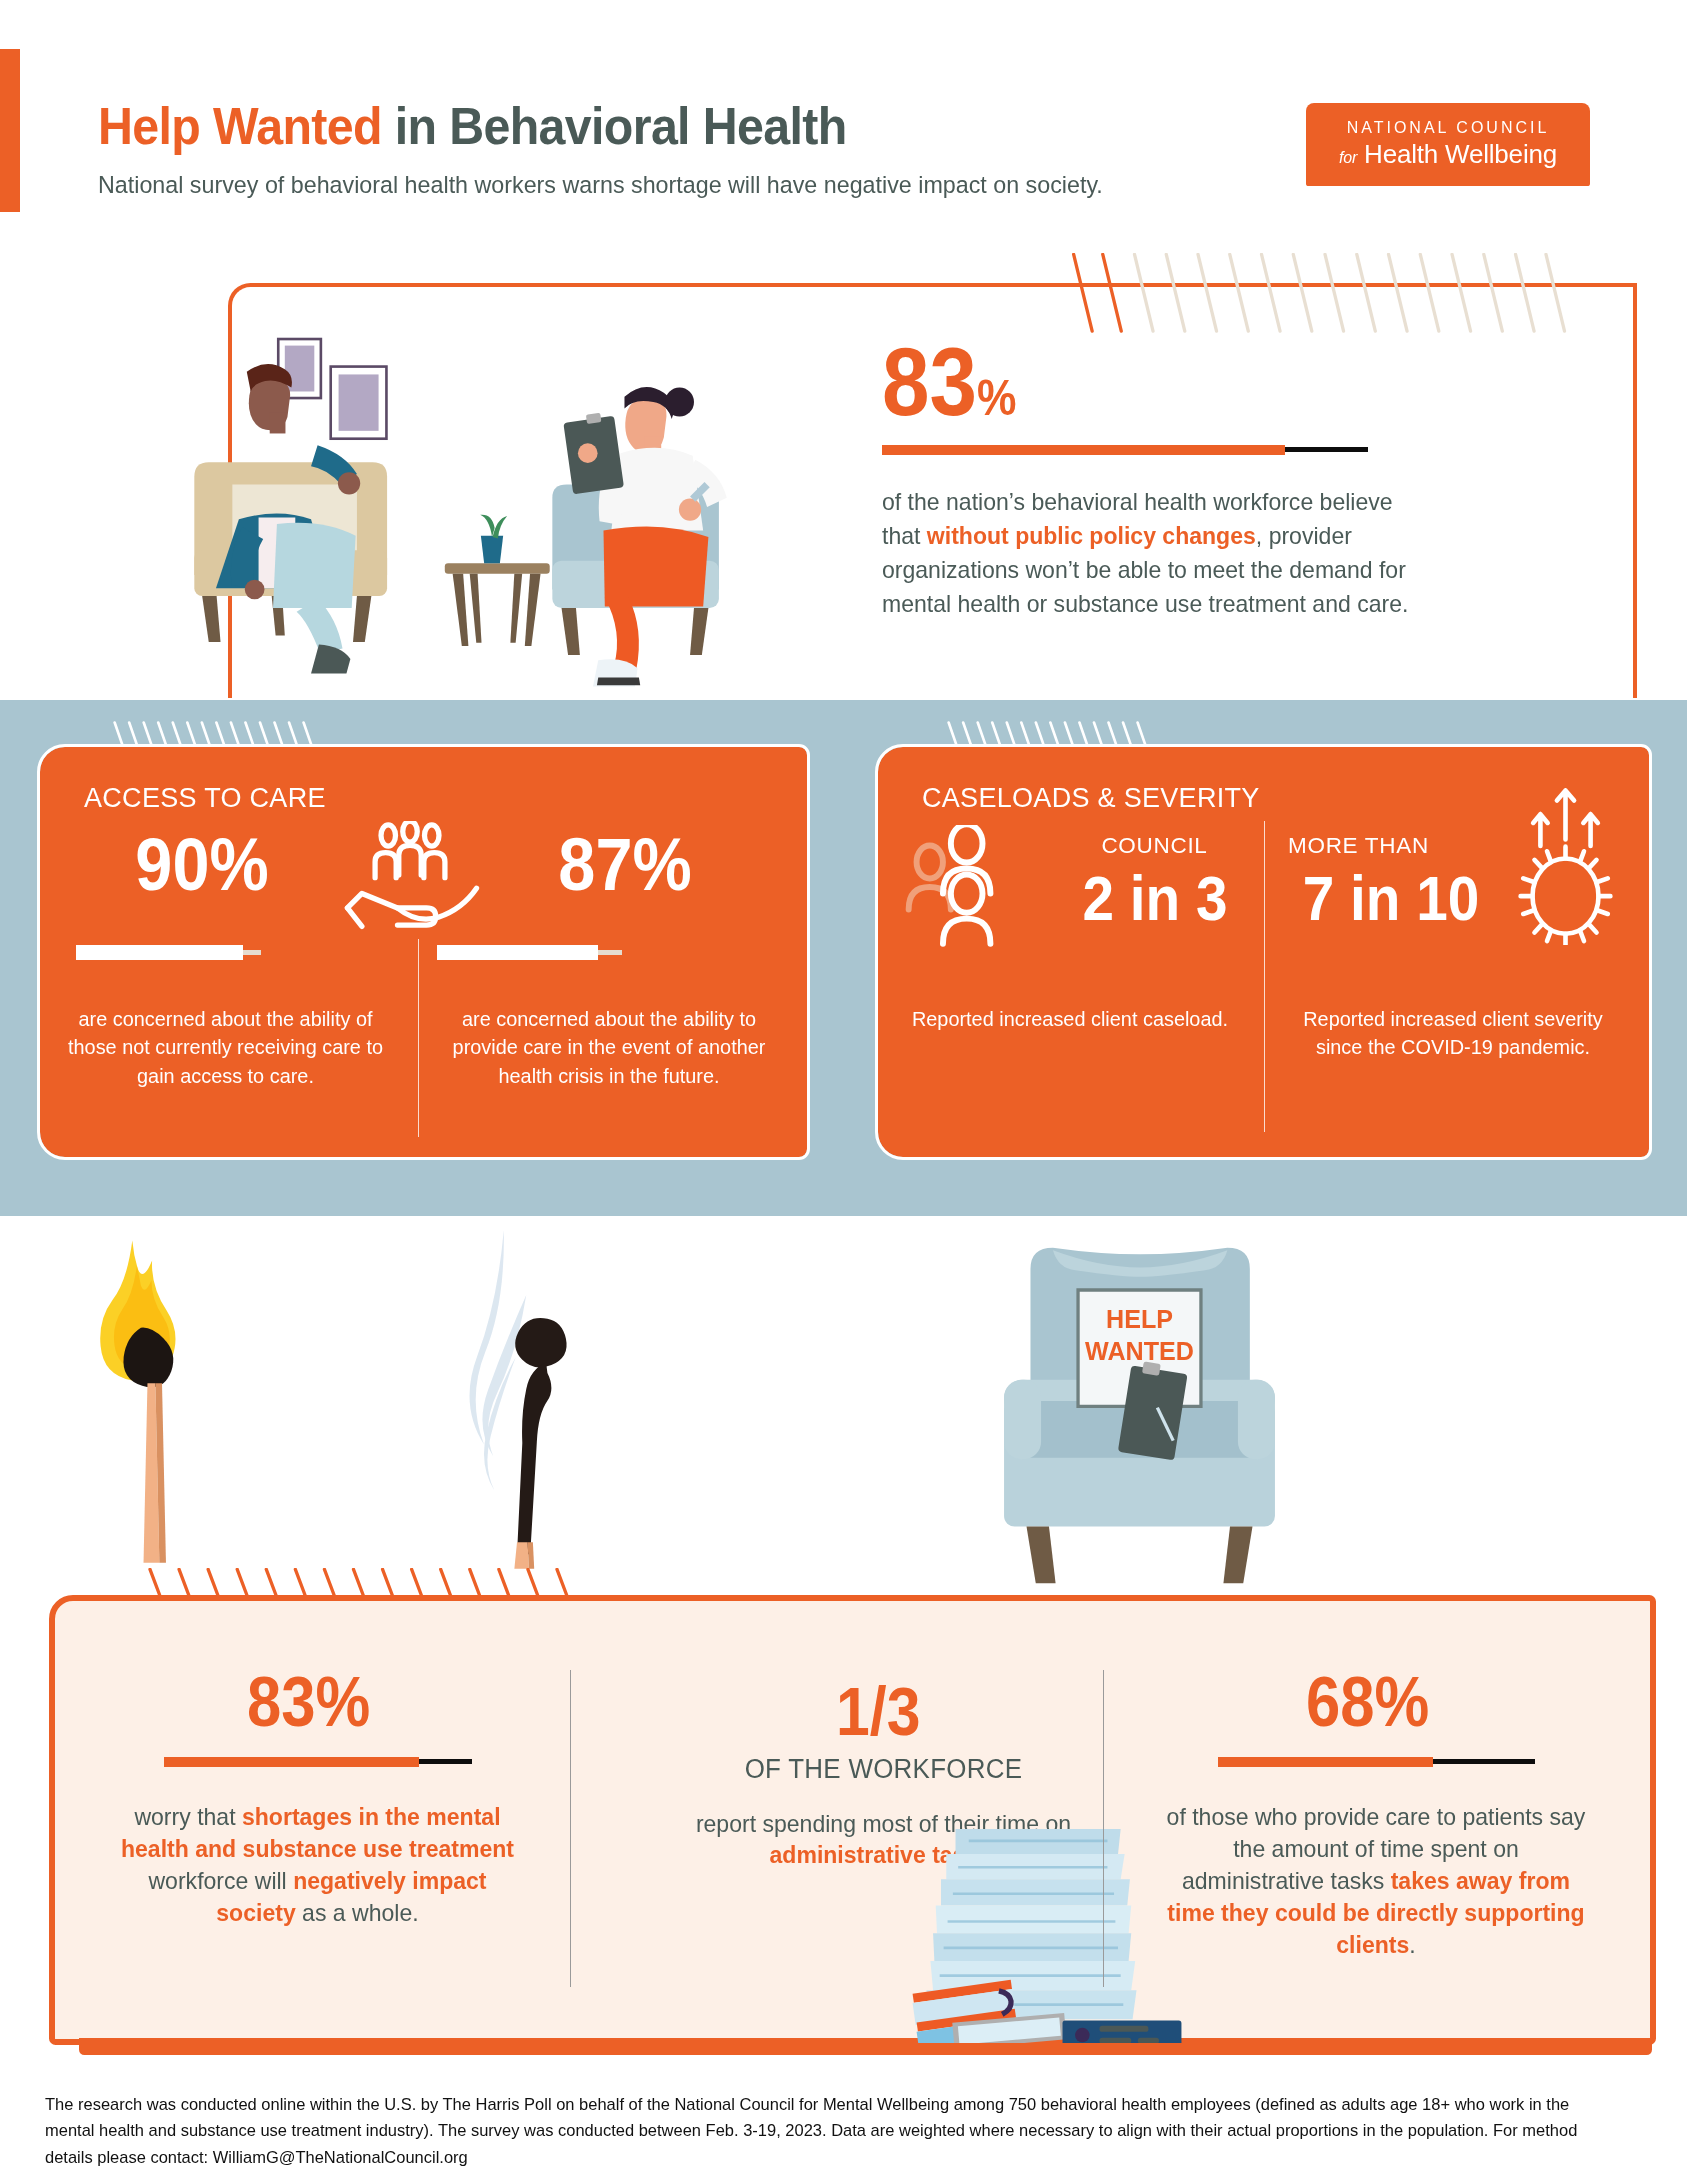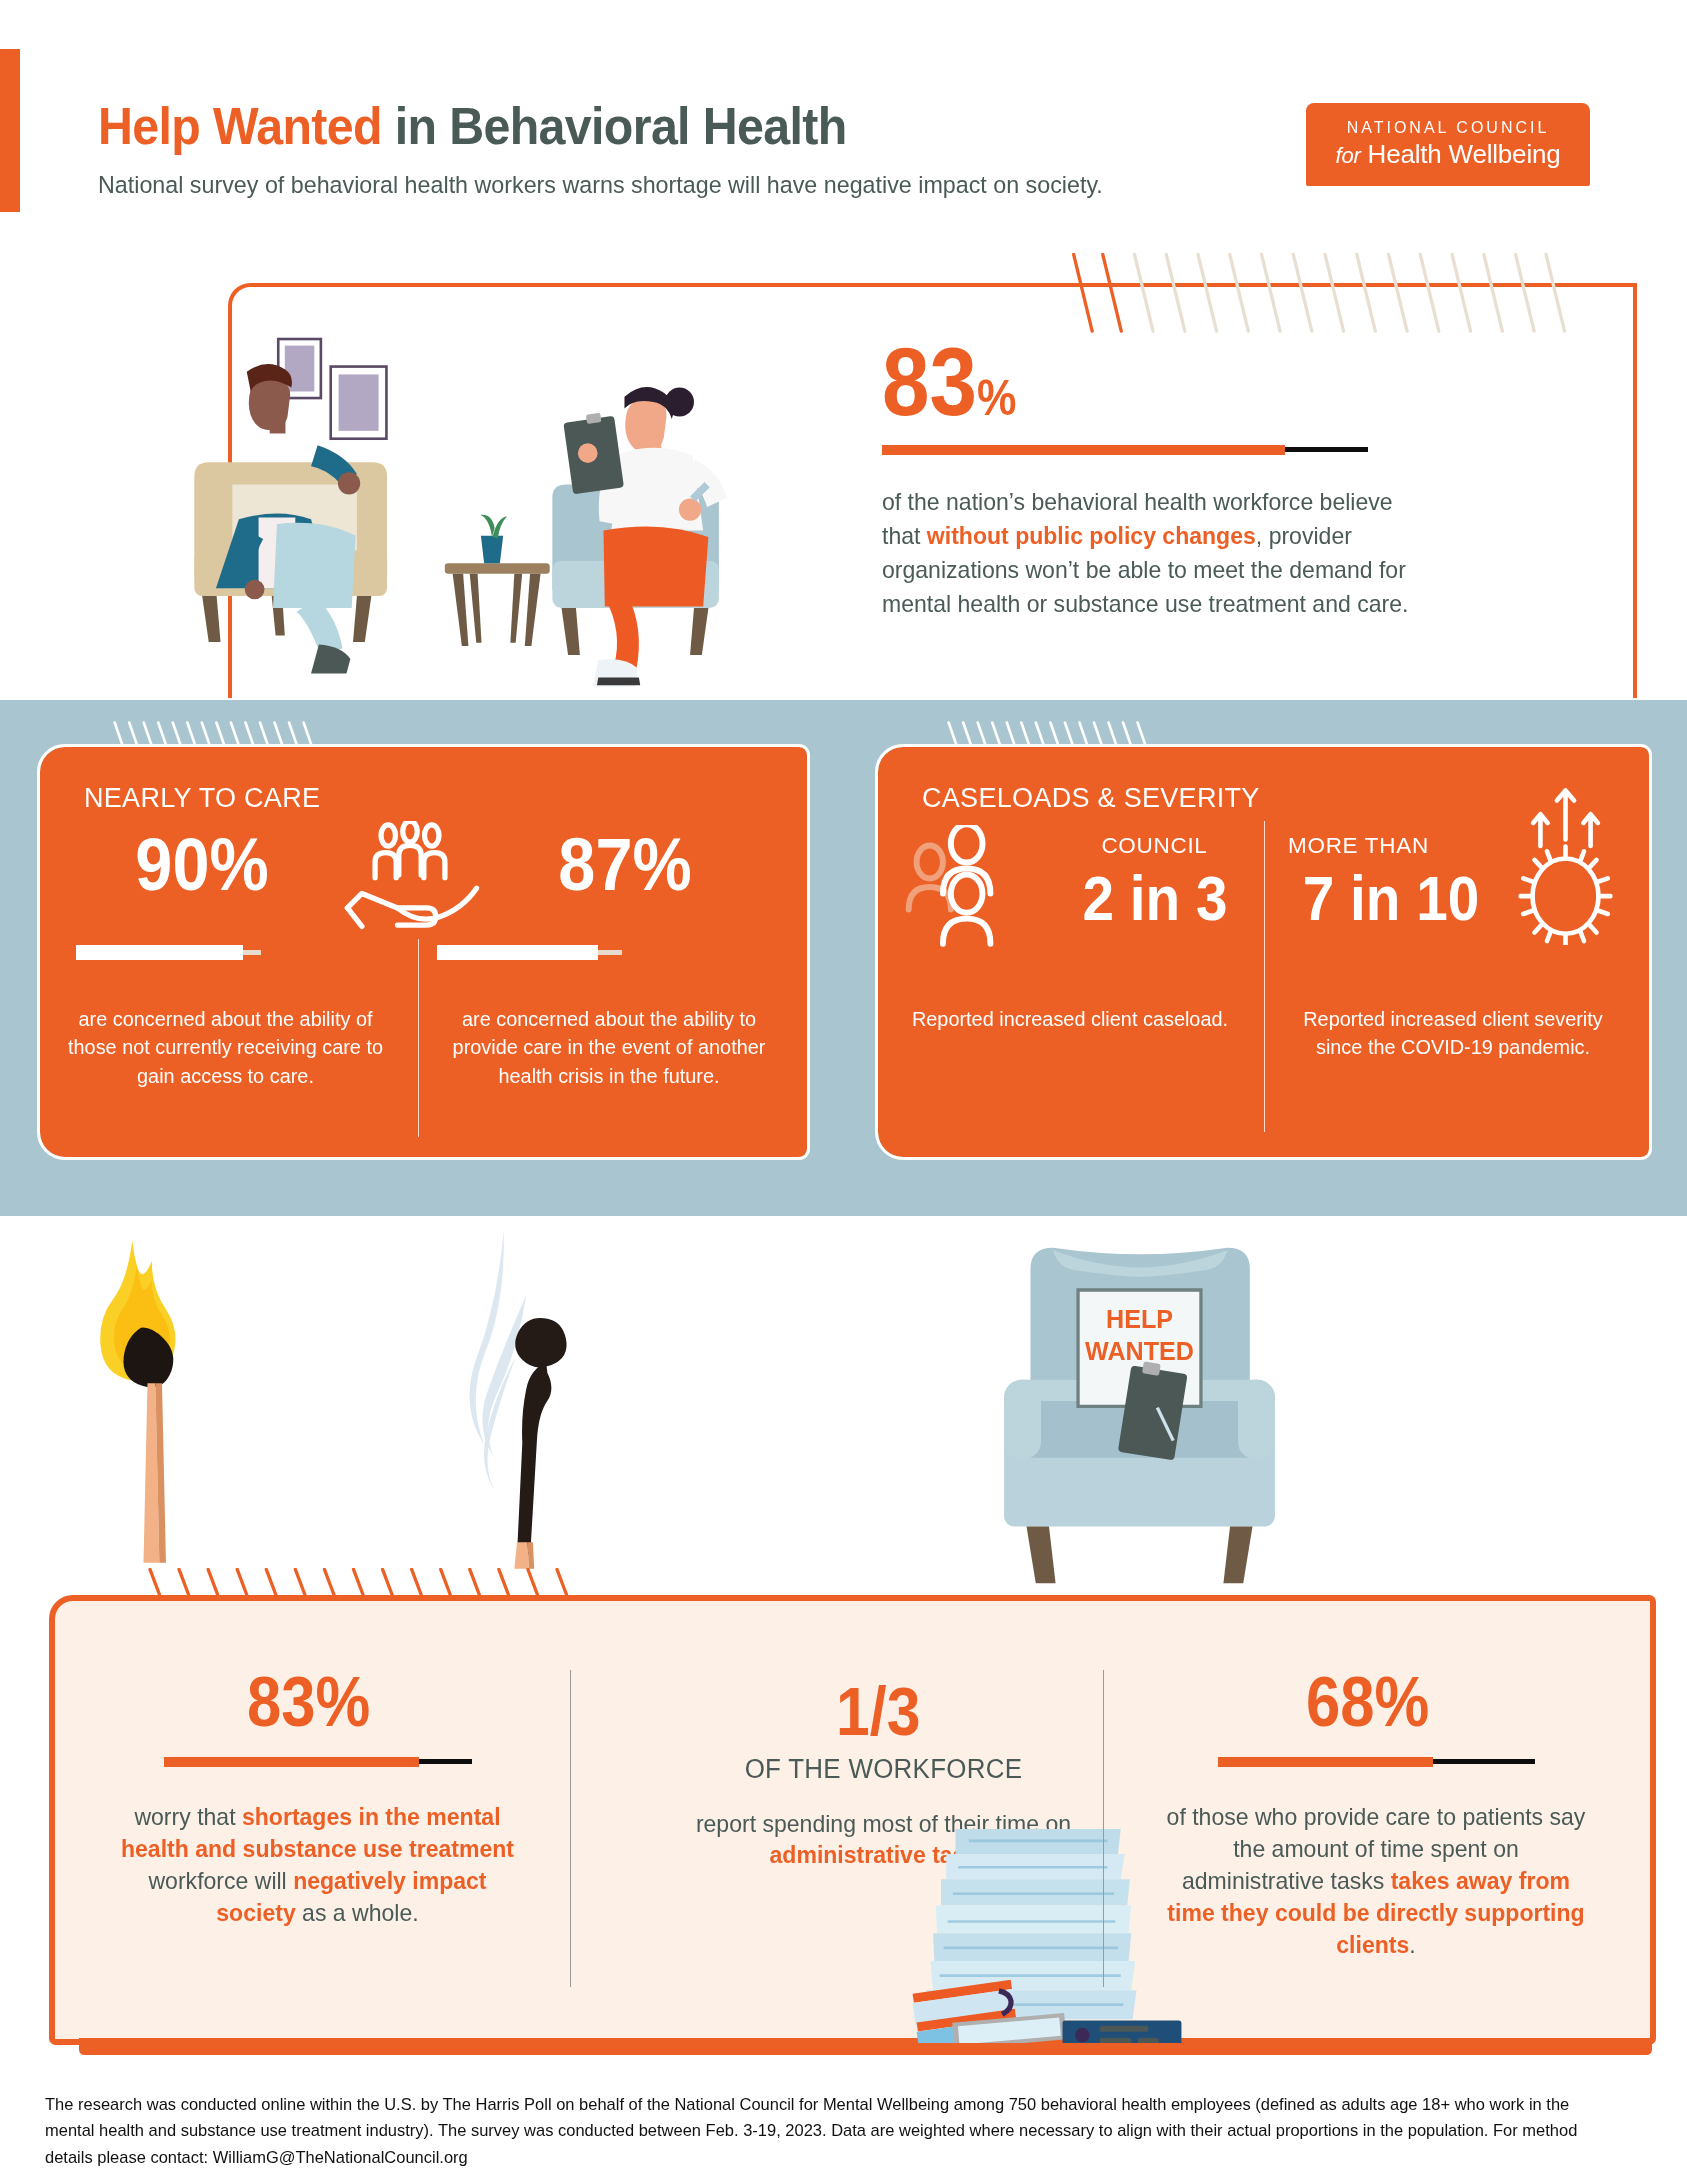--- a/index.html
+++ b/index.html
@@ -33,21 +33,21 @@
     transform: scaleX(0.95); transform-origin: left top;
   }
   .logo {
     position: absolute; left: 1306px; top: 103px; width: 284px; height: 83px;
     background: #EC6026; border-radius: 8px 8px 2.6px 2.6px;
     display: flex; flex-direction: column; align-items: center; justify-content: center;
     color: #fff;
   }
   .logo .l1 { font-size: 16px; letter-spacing: 3px; font-weight: 400; }
   .logo .l2 { font-size: 26px; font-weight: 400; margin-top: 2.6px; letter-spacing: -0.2px;}
-  .logo .l2 em { font-style: italic; font-size: 22px; margin-top: 28px; }
+  .logo .l2 em { font-style: italic; font-size: 16px; margin-top: 28px; }
 
   
   .frame1 {
     position: absolute; left: 228px; top: 283px; width: 1409px; height: 415px;
     border: 4.6px solid #EC6026; border-bottom: none; border-top-left-radius: 22.5px;
   }
   .illus1 { position: absolute; left: 159px; top: 301px; width: 628px; height: 400px; }
 
   .stat83 { position: absolute; left: 882px; top: 337px; width: 694px; }
   .bignum {
@@ -270,21 +270,21 @@
       <line x1="180" y1="2" x2="198" y2="54"></line>
         <line x1="202" y1="2" x2="220" y2="54"></line>
       <line x1="224" y1="2" x2="242" y2="54"></line>
         <line x1="246" y1="2" x2="264" y2="54"></line>
       <line x1="268" y1="2" x2="286" y2="54"></line>
         <line x1="290" y1="2" x2="308" y2="54"></line>
     </g>
   </svg>
 
   <div class="ocard" style="left:40px;top:747px;width:767px;height:410px">
-    <div class="cardtitle">NEARLY TO CARE</div>
+    <div class="cardtitle">ACCESS TO CARE</div>
 
     <div class="wnum" style="left:53px;top:81px;width:218px;text-align:center;font-size:74px">90%</div>
 
     <svg class="abs" style="left:294px;top:74px;width:152px;height:112px" viewBox="0 0 230 170">
       <g fill="none" stroke="#ffffff" stroke-width="8" stroke-linecap="round" stroke-linejoin="round">
         <ellipse cx="82" cy="22" rx="11" ry="16"></ellipse>
         <ellipse cx="115" cy="16" rx="11" ry="16"></ellipse>
         <ellipse cx="148" cy="22" rx="11" ry="16"></ellipse>
         <path d="M62 86 v-24 q0-14 16-14 q16 0 16 14 v24"></path>
         <path d="M98 82 v-30 q0-15 17-15 q17 0 17 15 v30"></path>

